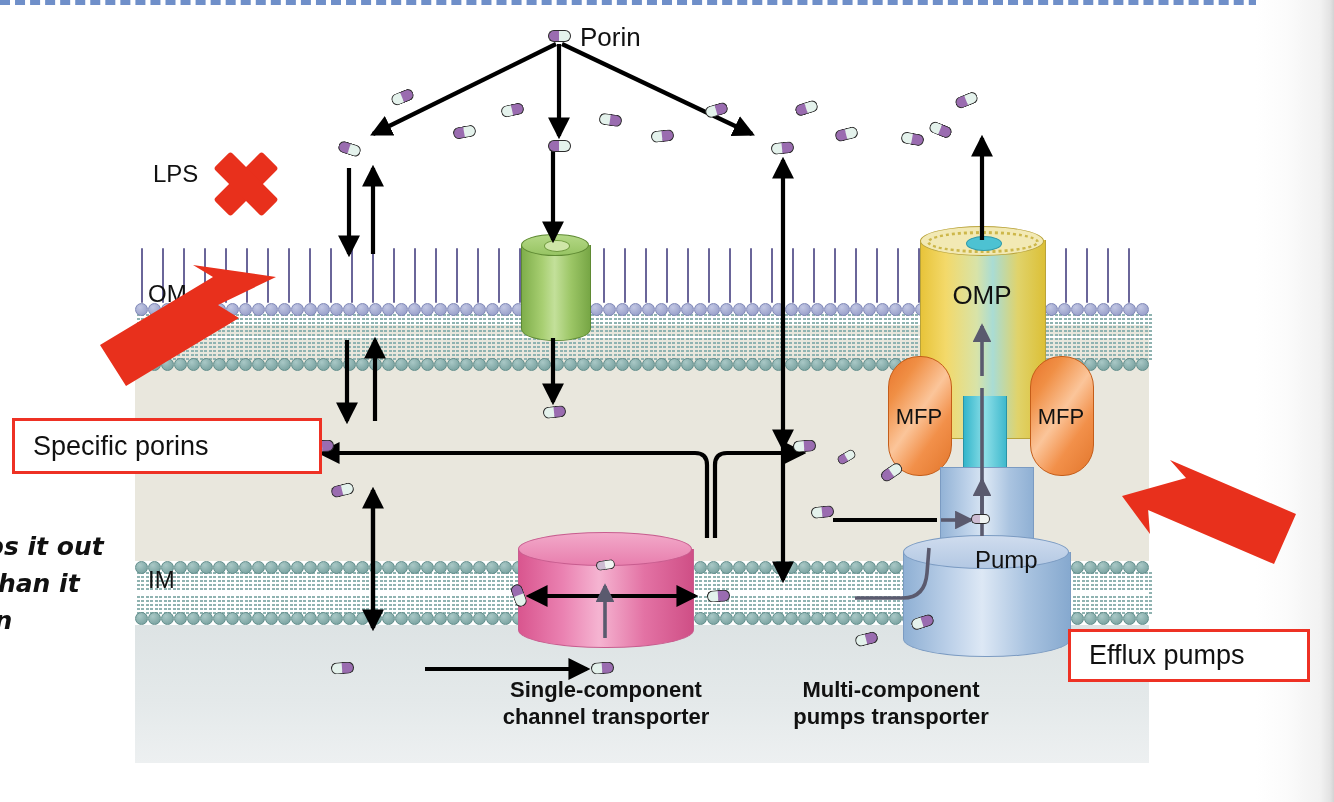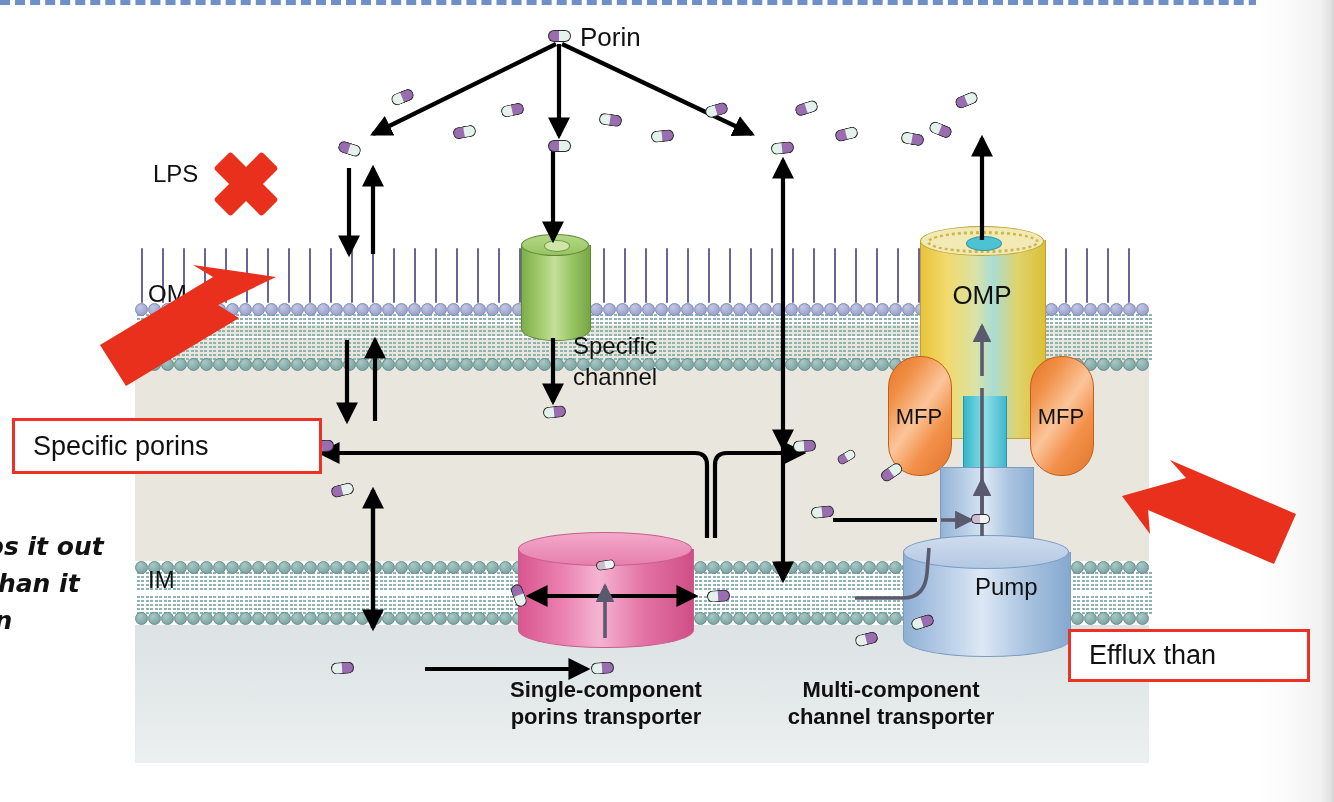--- a/index.html
+++ b/index.html
@@ -174,21 +174,21 @@
   .figlabel{position:absolute;color:#111;font-size:23px;white-space:nowrap;}
   .figlabel-bold{font-weight:bold;font-size:22px;line-height:27px;text-align:center;}
   #lbl-drug{left:445px;top:14px;font-size:26px;}
   #lbl-lps{left:18px;top:152px;font-size:24px;}
   #lbl-om{left:13px;top:272px;font-size:24px;}
   #lbl-im{left:13px;top:558px;font-size:24px;}
   #lbl-specific{left:438px;top:322px;font-size:24px;line-height:31px;white-space:normal;width:130px;}
   #lbl-omp{left:785px;top:272px;width:124px;text-align:center;font-size:26px;}
   #lbl-mfp-l{left:753px;top:396px;width:62px;text-align:center;font-size:22px;}
   #lbl-mfp-r{left:895px;top:396px;width:62px;text-align:center;font-size:22px;}
-  #lbl-pump{left:840px;top:565px;font-size:24px;}
+  #lbl-pump{left:840px;top:538px;font-size:24px;}
   #lbl-sct{left:340px;top:668px;width:262px;}
   #lbl-mct{left:625px;top:668px;width:262px;}
 
   
   .cap{position:absolute;width:24px;height:12px;}
   .cap .h1,.cap .h2{position:absolute;top:0;width:12px;height:12px;box-sizing:border-box;border:1.6px solid #2b2b2b;}
   .cap .h1{left:0;background:#9a6cb0;border-radius:6px 0 0 6px;border-right:none;}
   .cap .h2{left:11px;background:#e4f2ec;border-radius:0 6px 6px 0;border-left:none;}
   .cap.flip .h1{background:#e4f2ec;}
   .cap.flip .h2{background:#9a6cb0;}
@@ -1294,42 +1294,40 @@
     </div>
   <div class="cap" style="left:745px;top:458px;transform:rotate(-34deg);">
       <div class="h1"></div>
       <div class="h2"></div>
     </div>
 
   <div class="figlabel" id="lbl-drug">Porin</div>
   <div class="figlabel" id="lbl-lps">LPS</div>
   <div class="figlabel" id="lbl-om">OM</div>
   <div class="figlabel" id="lbl-im">IM</div>
-  <div class="figlabel" id="lbl-specific" style="white-space:pre-line;">Specific
-channel</div>
   <div class="figlabel" id="lbl-omp">OMP</div>
   <div class="figlabel" id="lbl-mfp-l">MFP</div>
   <div class="figlabel" id="lbl-mfp-r">MFP</div>
   <div class="figlabel" id="lbl-pump">Pump</div>
   <div class="figlabel figlabel-bold" id="lbl-sct" style="white-space:pre-line;">Single-component
-porins transporter</div>
+channel transporter</div>
   <div class="figlabel figlabel-bold" id="lbl-mct" style="white-space:pre-line;">Multi-component
-channel transporter</div>
+pumps transporter</div>
 
 </div>
 
 <svg class="redarrow" id="redarrow-porin" style="left:100px;top:255px;width:190px;height:175px;" viewBox="0 0 190 175">
   <path d="M 178 8 L 120 36 L 141 49 L 28 117 L 2 76 L 115 8 L 95 -4 Z" fill="#e8301c" transform="translate(-2,14) rotate(0)"></path>
 </svg>
 <svg class="redarrow" id="redarrow-efflux" style="left:1110px;top:448px;width:200px;height:180px;" viewBox="0 0 200 180">
   <path d="M 8 30 L 72 12 L 56 -6 L 182 48 L 160 98 L 34 44 L 36 68 Z" fill="#e8301c" transform="translate(4,18)"></path>
 </svg>
 
 <div class="annobox" id="box-mutated">
   <span>Specific porins</span>
 </div>
 <div class="annobox" id="box-efflux">
-  <span>Efflux than</span>
+  <span>Efflux pumps</span>
 </div>
 
 <div id="handnote">ps it out
 than it
 in</div>
 
 </body></html>

